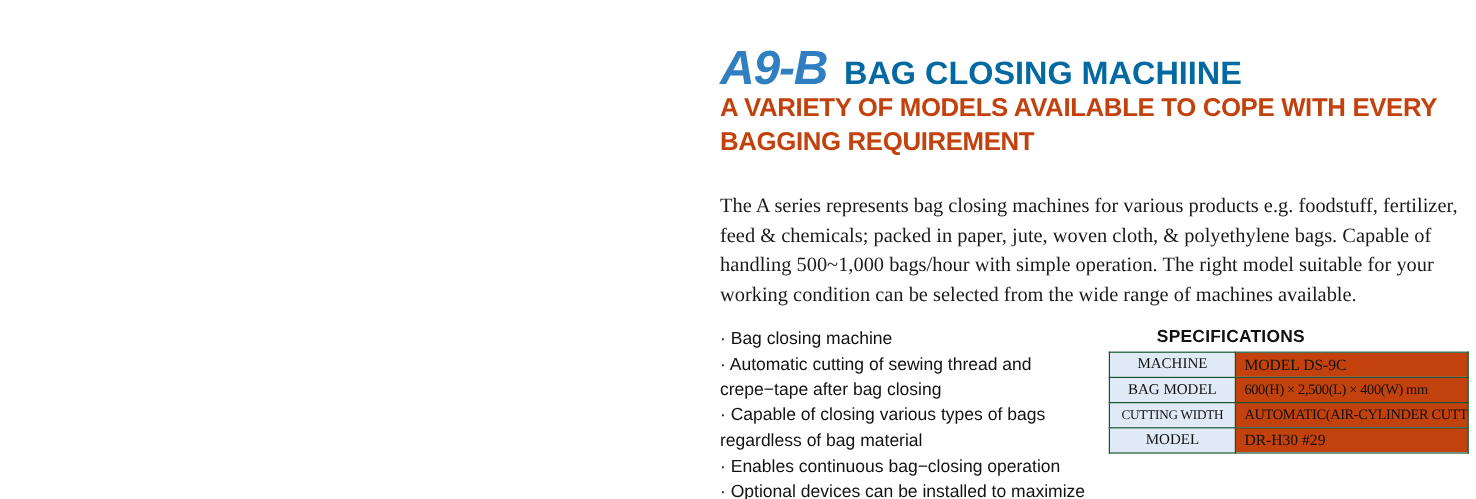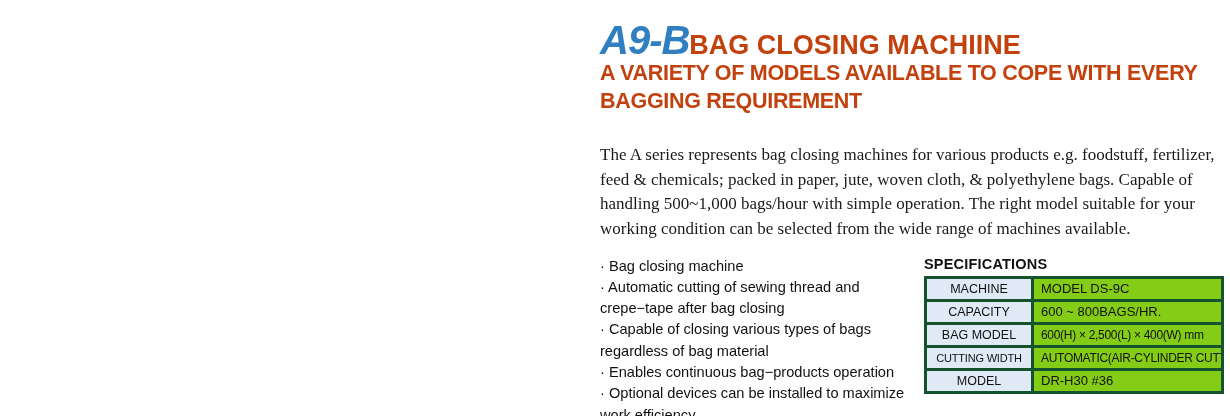--- a/index.html
+++ b/index.html
@@ -24,39 +24,39 @@
     position: absolute;
     left: 600px;
     top: 0;
     width: 630px;
     height: 416px;
   }
   
   .title-row {
     display: flex;
     align-items: baseline;
-    gap: 0;
-    padding-top: 4px;
+    gap: 14px;
+    padding-top: 20px;
     text-align: center;
   }
   .model-code {
     font-family: "Liberation Sans", sans-serif;
     font-weight: bold;
     font-style: italic;
     font-size: 40px;
     letter-spacing: -1px;
     color: #2f7fc1;
     line-height: 1;
   }
   .title-text {
     font-family: "Liberation Sans", sans-serif;
     font-weight: bold;
     font-size: 27px;
     letter-spacing: 0px;
-    color: #c2410c;
+    color: #0369a1;
     line-height: 1;
     margin-top: 28px;
   }
   
   .subtitle {
     margin-top: 0;
     font-family: "Liberation Sans", sans-serif;
     font-weight: bold;
     font-size: 21.5px;
     line-height: 1.28;
@@ -92,49 +92,50 @@
   .spec-col {
     width: 300px;
   }
   .spec-heading {
     font-family: "Liberation Sans", sans-serif;
     font-weight: bold;
     font-size: 14.5px;
     letter-spacing: 0.2px;
     color: #111111;
     margin-bottom: 4px;
+    margin-left: 40px;
   }
   table.spec {
     border-collapse: collapse;
     width: 300px;
     table-layout: fixed;
   }
   table.spec td {
-    border: 3px solid #14532d;
+    border: 1px solid #14532d;
     height: 20px;
     padding: 0 4px;
-    font-family: Liberation Sans, sans-serif;
+    font-family: Liberation Serif, serif;
     font-size: 13px;
     color: #111111;
     vertical-align: middle;
     overflow: hidden;
     white-space: nowrap;
   }
   table.spec td.k {
     width: 96px;
     background: #dfeaf6;
     text-align: center;
     font-size: 12.5px;
   }
   table.spec td.k.small {
     font-size: 11px;
     letter-spacing: -0.2px;
   }
   table.spec td.v {
-    background: #84cc16;
+    background: #c2410c;
     text-align: left;
     padding-left: 7px;
     font-size: 13px;
   }
   table.spec td.v.small {
     font-size: 12px;
     letter-spacing: -0.3px;
   }
 </style>
 </head>
@@ -151,47 +152,43 @@
     <div class="subtitle">A VARIETY OF MODELS AVAILABLE TO COPE WITH EVERY BAGGING REQUIREMENT</div>
 
     <div class="intro">The A series represents bag closing machines for various products e.g. foodstuff, fertilizer, feed &amp; chemicals; packed in paper, jute, woven cloth, &amp; polyethylene bags. Capable of handling 500~1,000 bags/hour with simple operation. The right model suitable for your working condition can be selected from the wide range of machines available.</div>
 
     <div class="lower">
 
       <div class="features">
         <div class="feat">· Bag closing machine</div>
         <div class="feat">· Automatic cutting of sewing thread and crepe−tape after bag closing</div>
         <div class="feat">· Capable of closing various types of bags regardless of bag material</div>
-        <div class="feat">· Enables continuous bag−products operation</div>
+        <div class="feat">· Enables continuous bag−closing operation</div>
         <div class="feat">· Optional devices can be installed to maximize work efficiency</div>
       </div>
 
       <div class="spec-col">
         <div class="spec-heading">SPECIFICATIONS</div>
         <table class="spec">
           <tbody>
             <tr>
               <td class="k">MACHINE</td>
               <td class="v">MODEL DS-9C</td>
             </tr>
             <tr>
-              <td class="k">CAPACITY</td>
-              <td class="v">600 ~ 800BAGS/HR.</td>
-            </tr>
-            <tr>
               <td class="k">BAG MODEL</td>
               <td class="v small">600(H) × 2,500(L) × 400(W) mm</td>
             </tr>
             <tr>
               <td class="k small">CUTTING WIDTH</td>
               <td class="v small">AUTOMATIC(AIR-CYLINDER CUTTING)</td>
             </tr>
             <tr>
               <td class="k">MODEL</td>
-              <td class="v">DR-H30 #36</td>
+              <td class="v">DR-H30 #29</td>
             </tr>
           </tbody>
         </table>
       </div>
 
     </div>
   </div>
 </div>
 
 </body></html>

